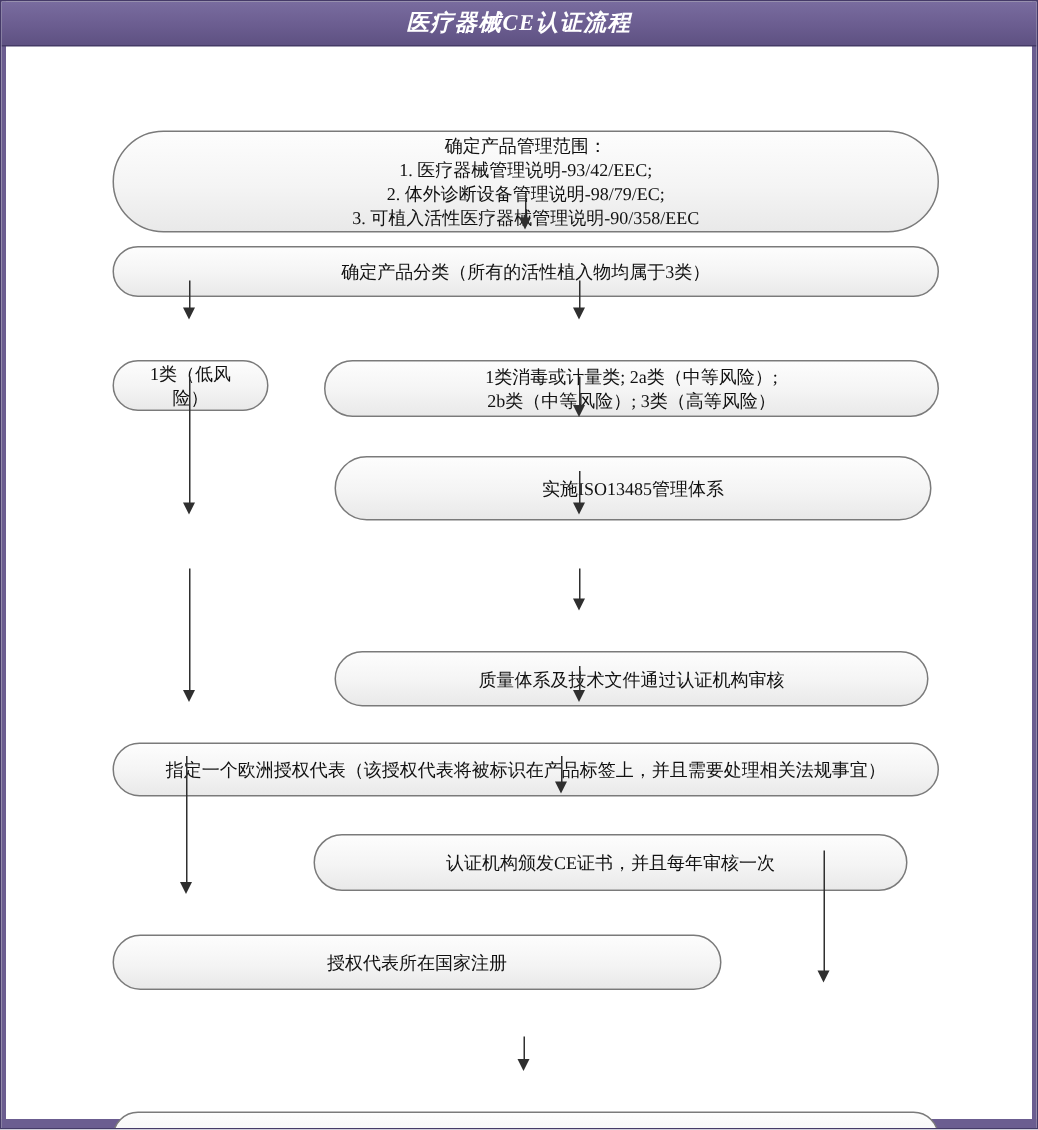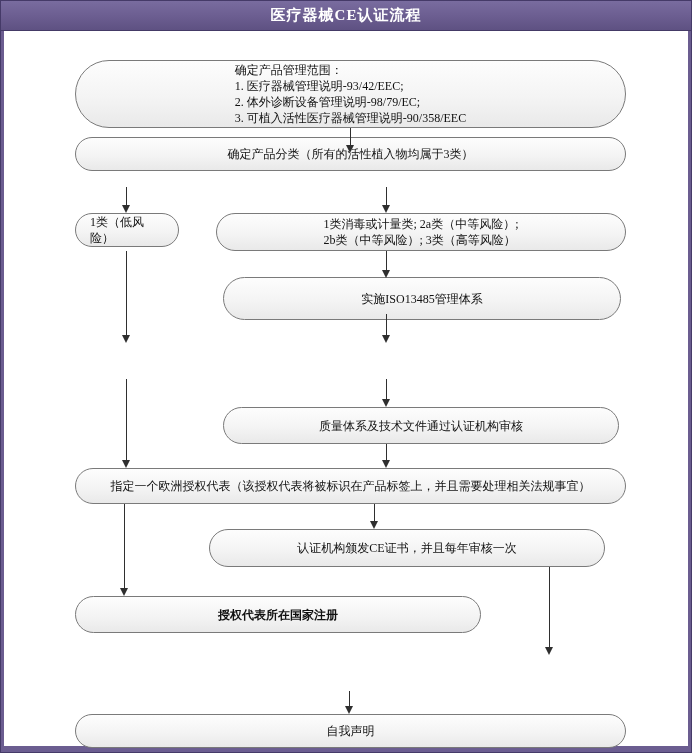--- a/index.html
+++ b/index.html
@@ -16,33 +16,35 @@
   .frame-left{left:0;top:0;width:3px;height:100%;}
   .frame-right{right:0;top:0;width:3px;height:100%;}
   .frame-bottom{left:0;bottom:0;width:100%;height:6px;}
   .header-bar{
     position:absolute;left:0;top:0;right:0;height:29px;
     background:linear-gradient(180deg,#796c9f 0%,var(--header-bg,#6b5d90) 55%,#5e5182 100%);
     border-bottom:1px solid var(--header-border,#443a66);
     display:flex;align-items:center;justify-content:center;
   }
   .header-title{
-    color:#ffffff;font-size:15px;font-weight:bold;letter-spacing:1px;
+    color:#ffffff;font-size:15px;font-weight:bold;letter-spacing:1px;font-style:italic;
   }
   .node{
     position:absolute;
     box-sizing:border-box;
     border:1px solid var(--node-border,#7a7a7a);
     border-radius:999px;
     background:linear-gradient(180deg,var(--node-fill-top,#fdfdfd) 0%,#f4f4f4 55%,var(--node-fill-bottom,#e9e9e9) 100%);
     display:flex;align-items:center;justify-content:center;
+    text-align:center;
     font-size:12px;line-height:16px;
     color:var(--text,#111111);
     white-space:pre-line;
     padding:0 14px;
+    margin-top:27px;
   }
   .vline{position:absolute;width:1px;background:var(--connector,#2f2f2f);}
   .ahead{
     position:absolute;width:0;height:0;
     border-left:4px solid transparent;
     border-right:4px solid transparent;
     border-top:8px solid var(--connector,#2f2f2f);
   }
 </style>
 </head>
@@ -72,21 +74,21 @@
 
   <div class="node" style="left:222px;top:276px;width:398px;height:43px;">实施ISO13485管理体系</div>
 
 
   <div class="node" style="left:222px;top:406px;width:396px;height:37px;">质量体系及技术文件通过认证机构审核</div>
 
   <div class="node" style="left:74px;top:467px;width:551px;height:36px;">指定一个欧洲授权代表（该授权代表将被标识在产品标签上，并且需要处理相关法规事宜）</div>
 
   <div class="node" style="left:208px;top:528px;width:396px;height:38px;">认证机构颁发CE证书，并且每年审核一次</div>
 
-  <div class="node" style="left:74px;top:595px;width:406px;height:37px;font-weight:bold;">授权代表所在国家注册</div>
+  <div class="node" style="left:74px;top:595px;width:406px;height:37px;">授权代表所在国家注册</div>
 
 
   <div class="node" style="left:74px;top:713px;width:551px;height:34px;">自我声明</div>
 
   <div class="vline" style="left:349px;top:127px;height:18px;"></div>
   <div class="ahead" style="left:345px;top:144px;"></div>
 
   <div class="vline" style="left:125px;top:186px;height:19px;"></div>
   <div class="ahead" style="left:121px;top:204px;"></div>
 

